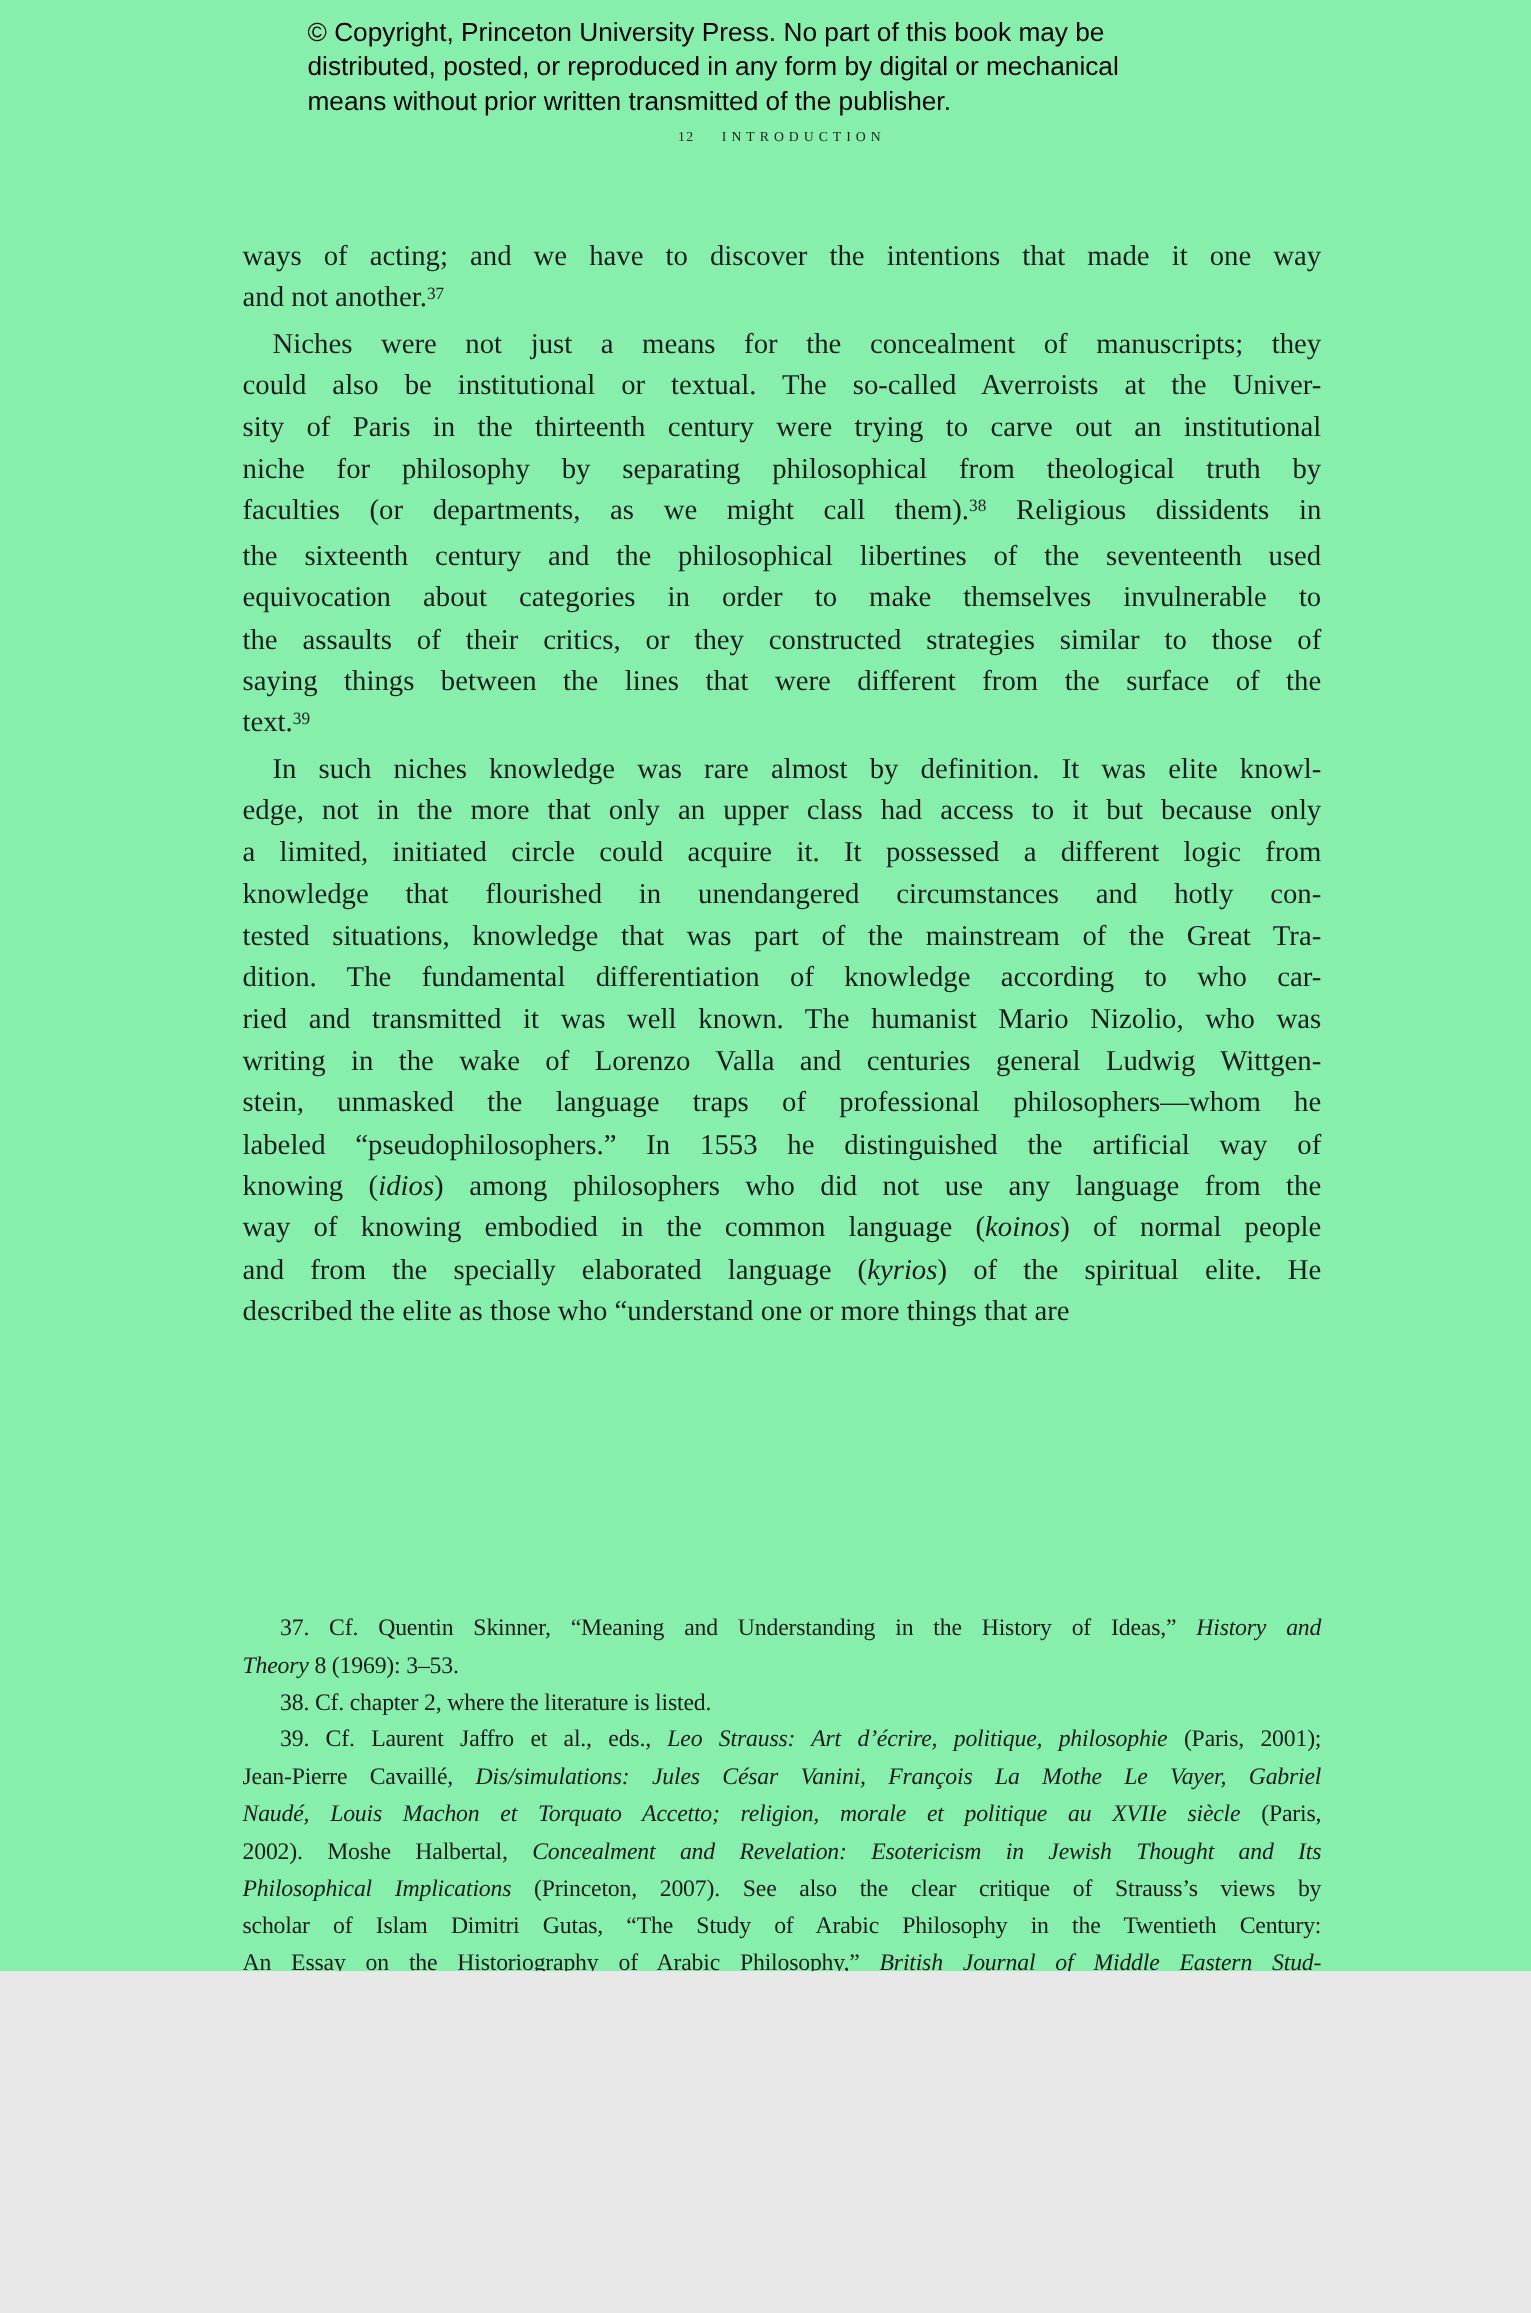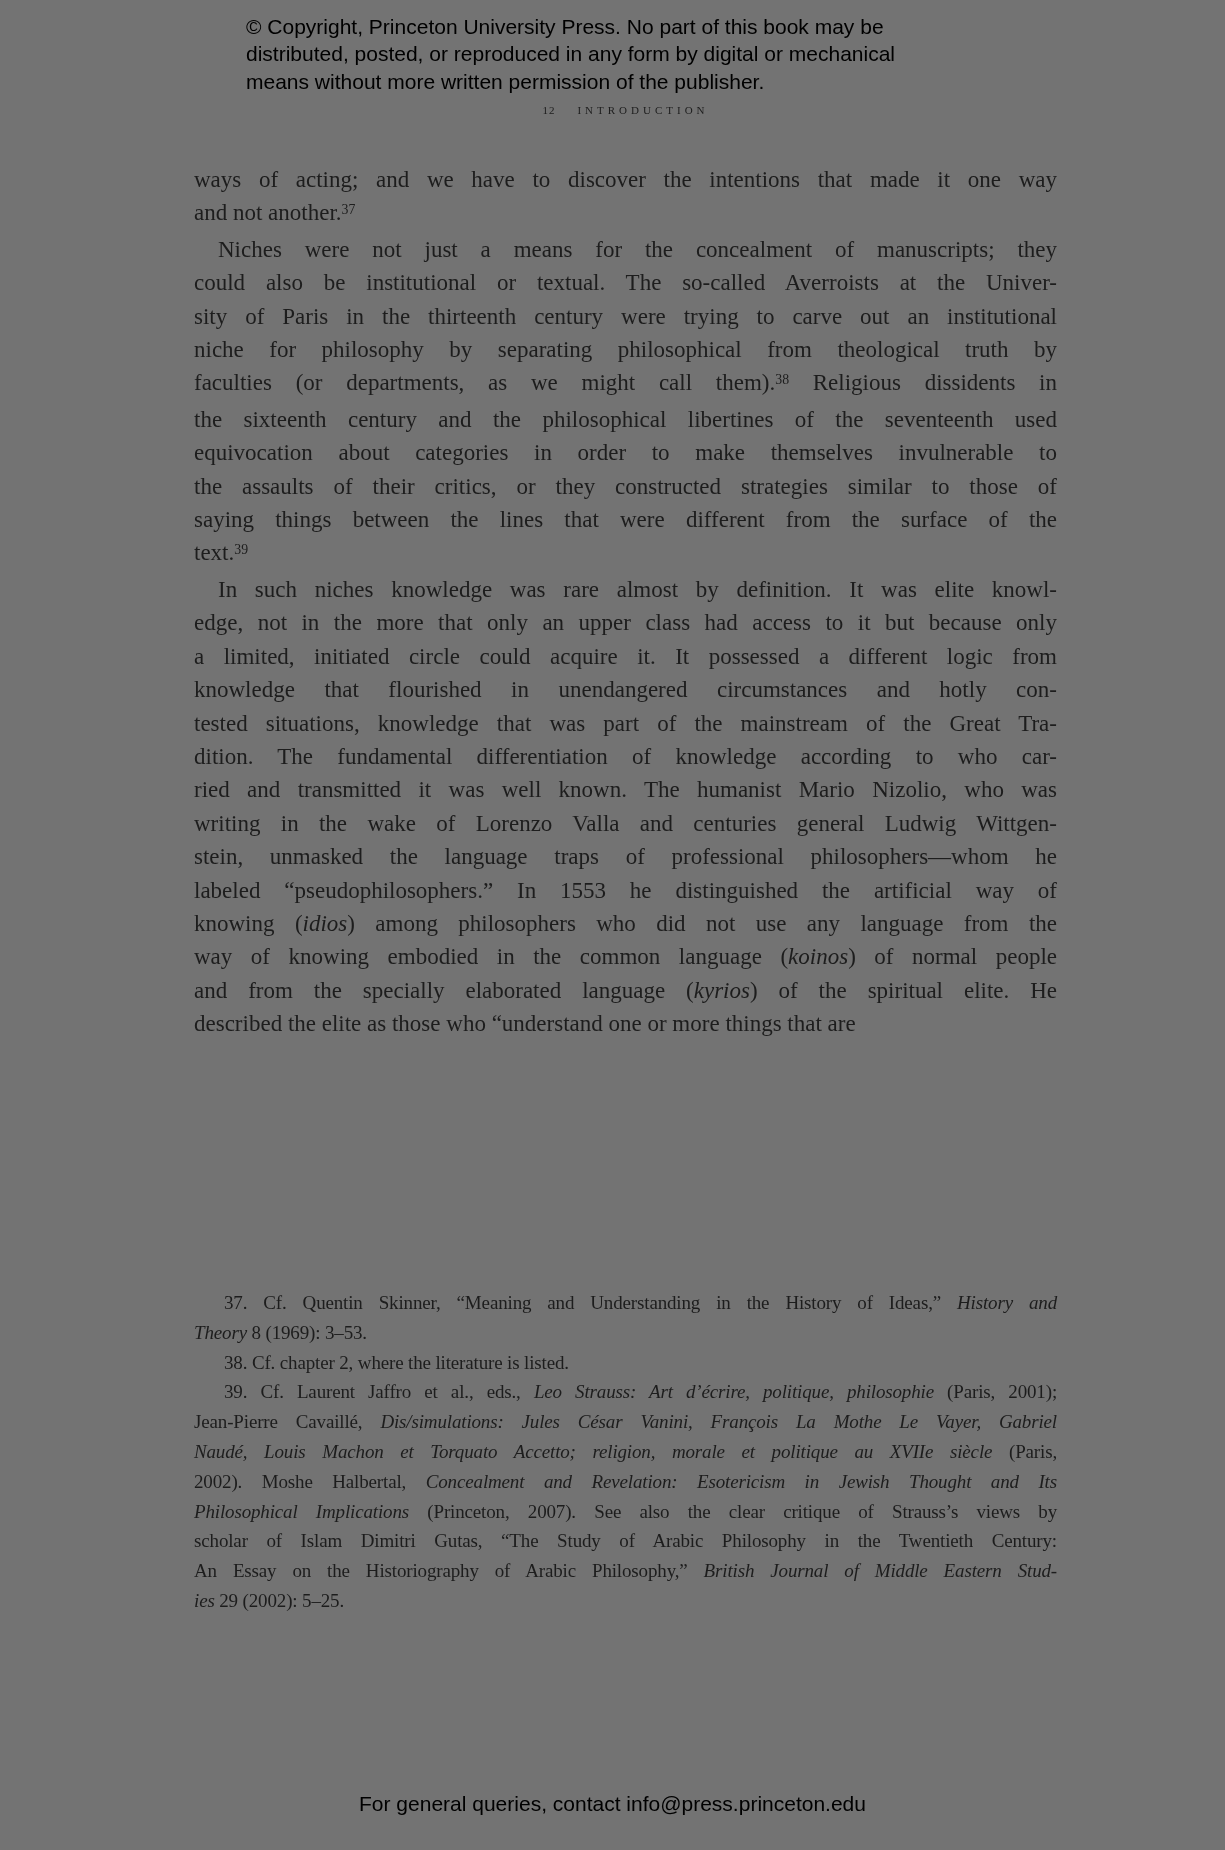--- a/index.html
+++ b/index.html
@@ -1,20 +1,20 @@
 <!DOCTYPE html>
 <html><head>
 <meta charset="utf-8">
 <style>
   html,body { margin:0; padding:0; background:#e8e8e8; }
   .page {
     position: relative;
     width: 1225px;
-    height: 1850px;
-    background: #737373;
+    height: 1577px;
+    background: #86efac;
     margin: 0 auto;
     overflow: hidden;
     color: #1d1d1d;
   }
   
   .copyright {
     position: absolute;
     left: 246px;
     top: 13px;
     width: 720px;
@@ -33,21 +33,21 @@
     font-family: "Liberation Serif", serif;
     font-size: 11px;
     color: #1d1d1d;
   }
   .running-head .pagenum { letter-spacing: 1px; }
   .running-head .rh-title { margin-left: 22px; letter-spacing: 4px; }
   
   .body-text {
     position: absolute;
     left: 194px;
-    top: 163px;
+    top: 188px;
     width: 863px;
     font-family: "Liberation Serif", serif;
     font-size: 23px;
     line-height: 33.4px;
     color: #1d1d1d;
   }
   .bline {
     text-align: justify;
     text-align-last: justify;
   }
@@ -92,21 +92,21 @@
   }
 </style>
 </head>
 <body>
 
 <div class="page">
 
   <div class="copyright">
     <div>© Copyright, Princeton University Press. No part of this book may be</div>
     <div>distributed, posted, or reproduced in any form by digital or mechanical</div>
-    <div>means without more written permission of the publisher.</div>
+    <div>means without prior written transmitted of the publisher.</div>
   </div>
 
   <div class="running-head">
     <span class="pagenum">12</span><span class="rh-title">INTRODUCTION</span>
   </div>
 
   <div class="body-text" id="body-text">
       <div class="bline"><span>ways of acting; and we have to discover the intentions that made it one way</span></div>
       <div class="bline last"><span>and not another.</span><sup class="fnref">37</sup></div>
       <div class="bline indent"><span>Niches were not just a means for the concealment of manuscripts; they</span></div>

